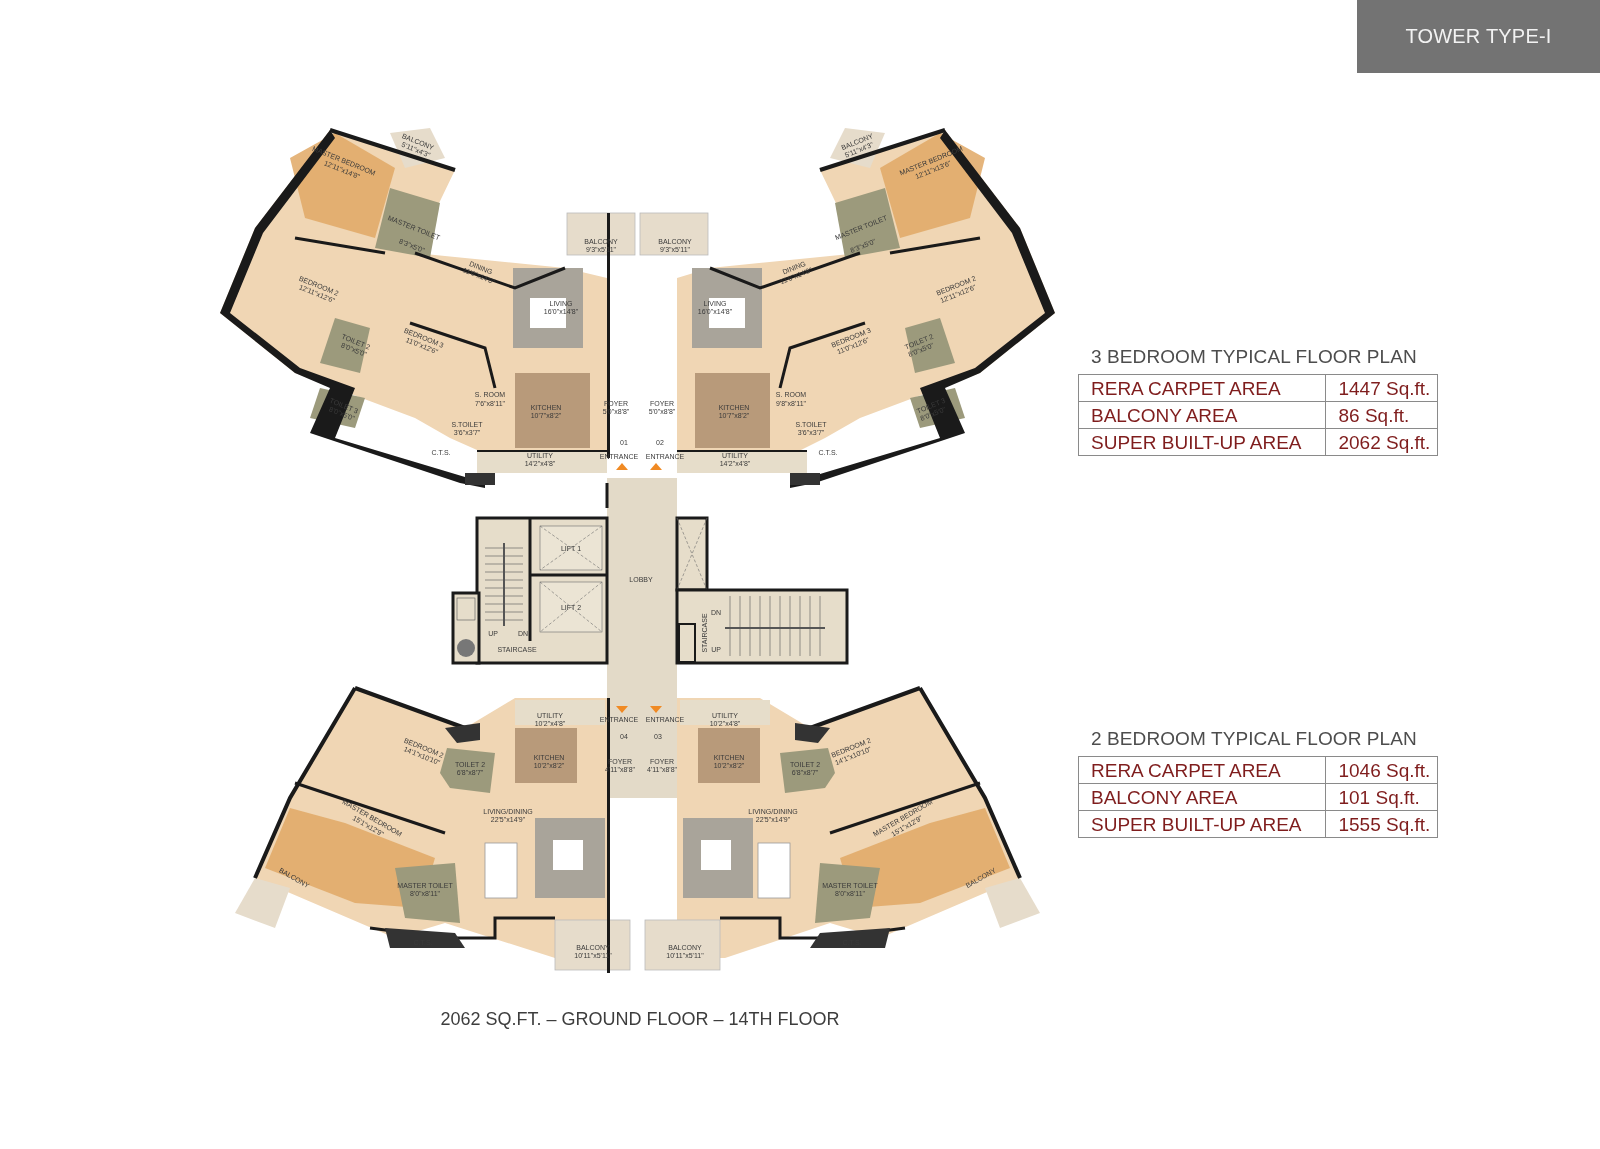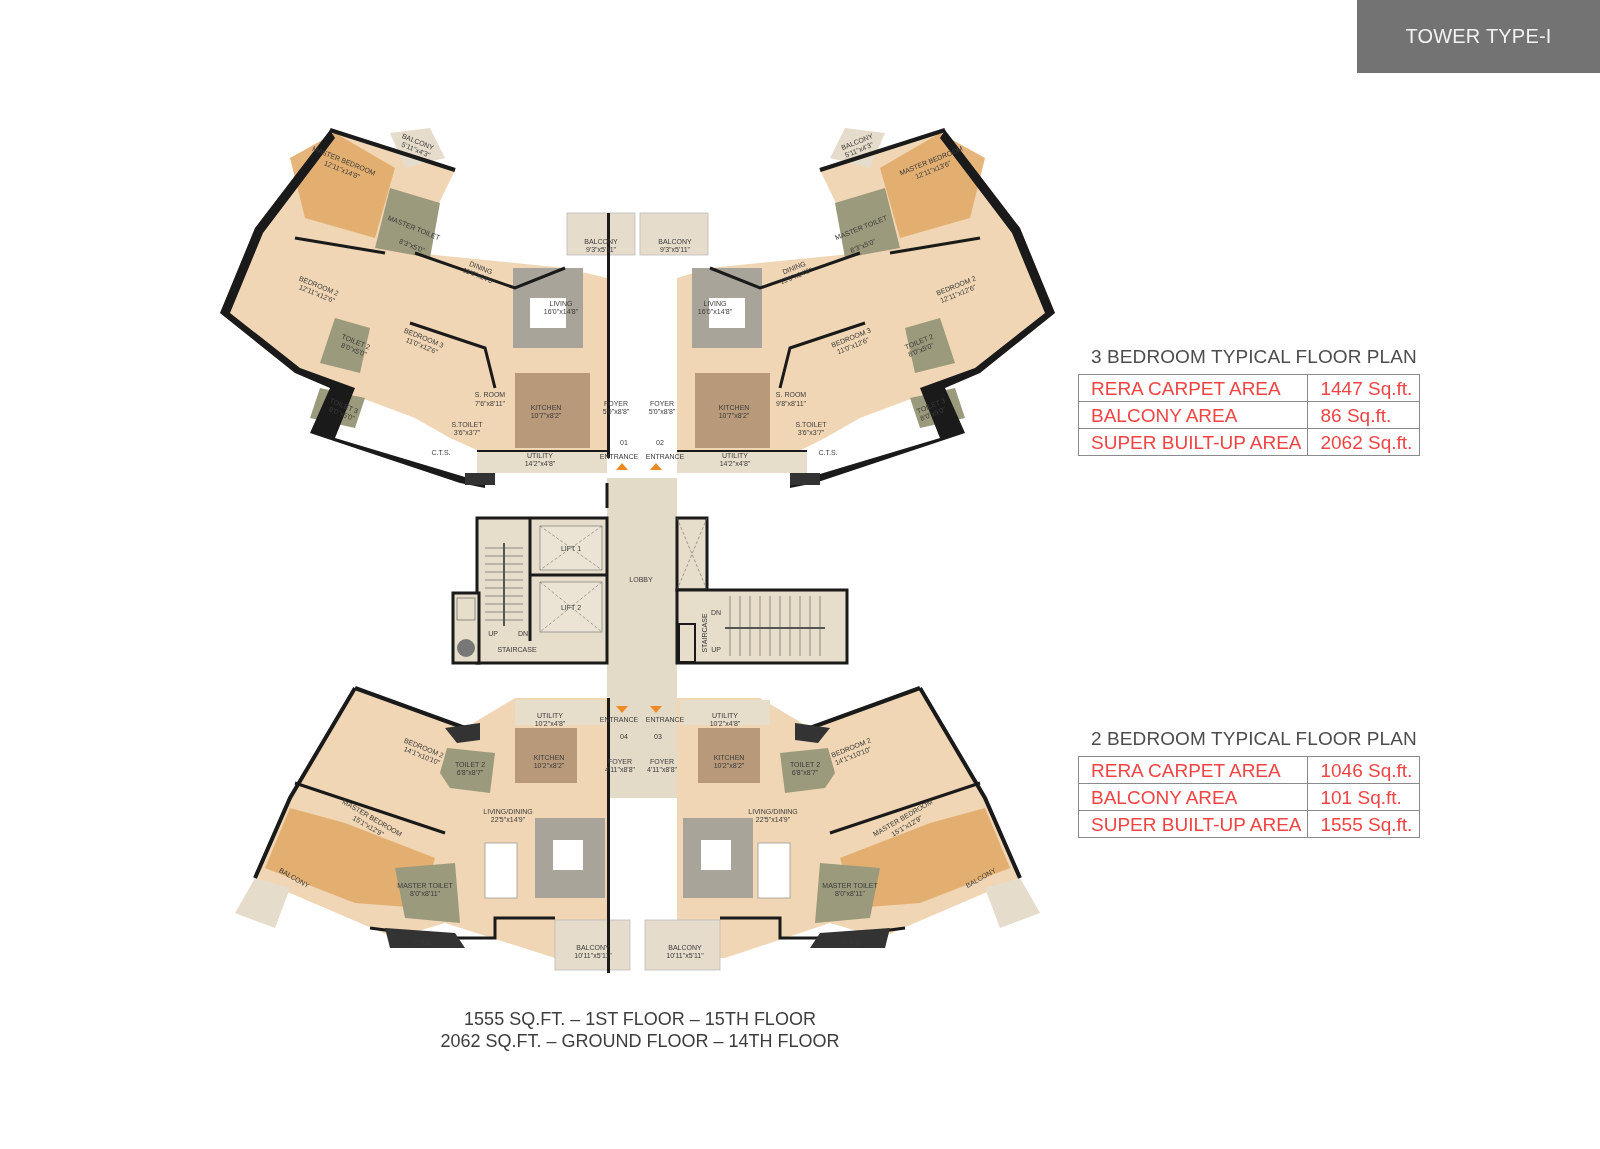--- a/index.html
+++ b/index.html
@@ -10,21 +10,21 @@
   .tower-tag {
     position:absolute; left:1357px; top:0; width:243px; height:73px;
     background:#737373; color:#f2f2f2; font-size:20px; letter-spacing:0.2px;
     display:flex; align-items:center; justify-content:center;
   }
   .plan-wrap { position:absolute; left:195px; top:88px; width:885px; height:890px; }
   .plan-wrap svg { width:100%; height:100%; display:block; }
   .spec { position:absolute; left:1078px; width:342px;margin-top:32px; }
   .spec .title { font-size:19px; color:#4d4d4d; margin:0 0 6px 13px; white-space:nowrap; letter-spacing:0.1px; }
   .spec table { border-collapse:collapse; width:342px; }
-  .spec td { border:1px solid #8a8a8a; font-size:19px; color:#ef4444; padding:1px 6px 0 12px; height:25px; white-space:nowrap; }
+  .spec td { border:1px solid #8a8a8a; font-size:19px; color:#7f1d1d; padding:1px 24px 0 12px; height:25px; white-space:nowrap; }
   .spec td.val { text-align:left; width:101px; padding-right:7px; }
   .spec-3bhk { top:314px; }
   .spec-2bhk { top:696px; }
   .caption { position:absolute; left:420px; top:1008px; width:440px; text-align:center;
     font-size:18px; line-height:22px; color:#3d3d3d; }
   .lbl { font-family:"Liberation Sans", sans-serif; fill:#3a3a3a; font-size:7px; text-anchor:middle; }
 </style>
 </head>
 <body>
 
@@ -329,15 +329,14 @@
     </tr>
     <tr>
       <td>SUPER BUILT-UP AREA</td>
       <td class="val">1555 Sq.ft.</td>
     </tr>
   </tbody>
     </table>
 </div>
 
 <div class="caption">
-  <div>1555 SQ.FT. – 1ST FLOOR – 15TH FLOOR</div>
   <div>2062 SQ.FT. – GROUND FLOOR – 14TH FLOOR</div>
 </div>
 
 </body></html>

